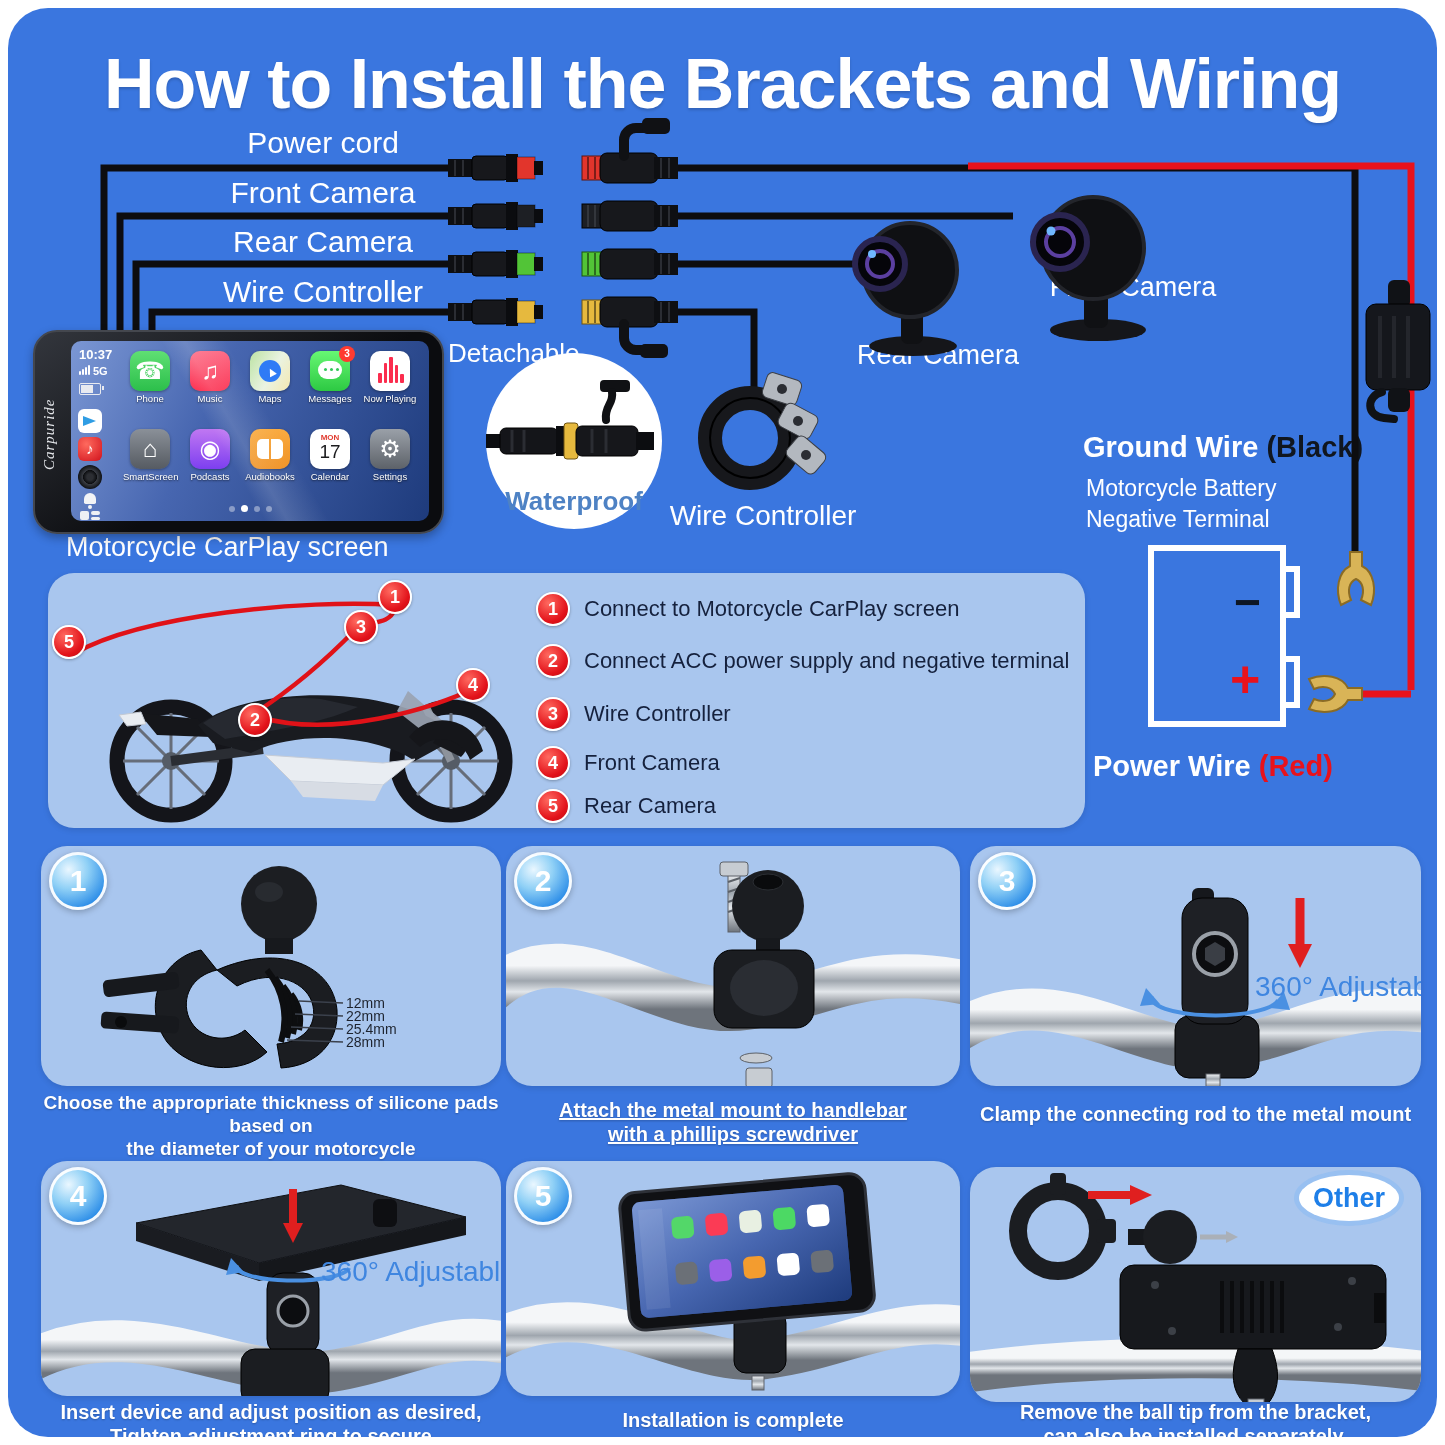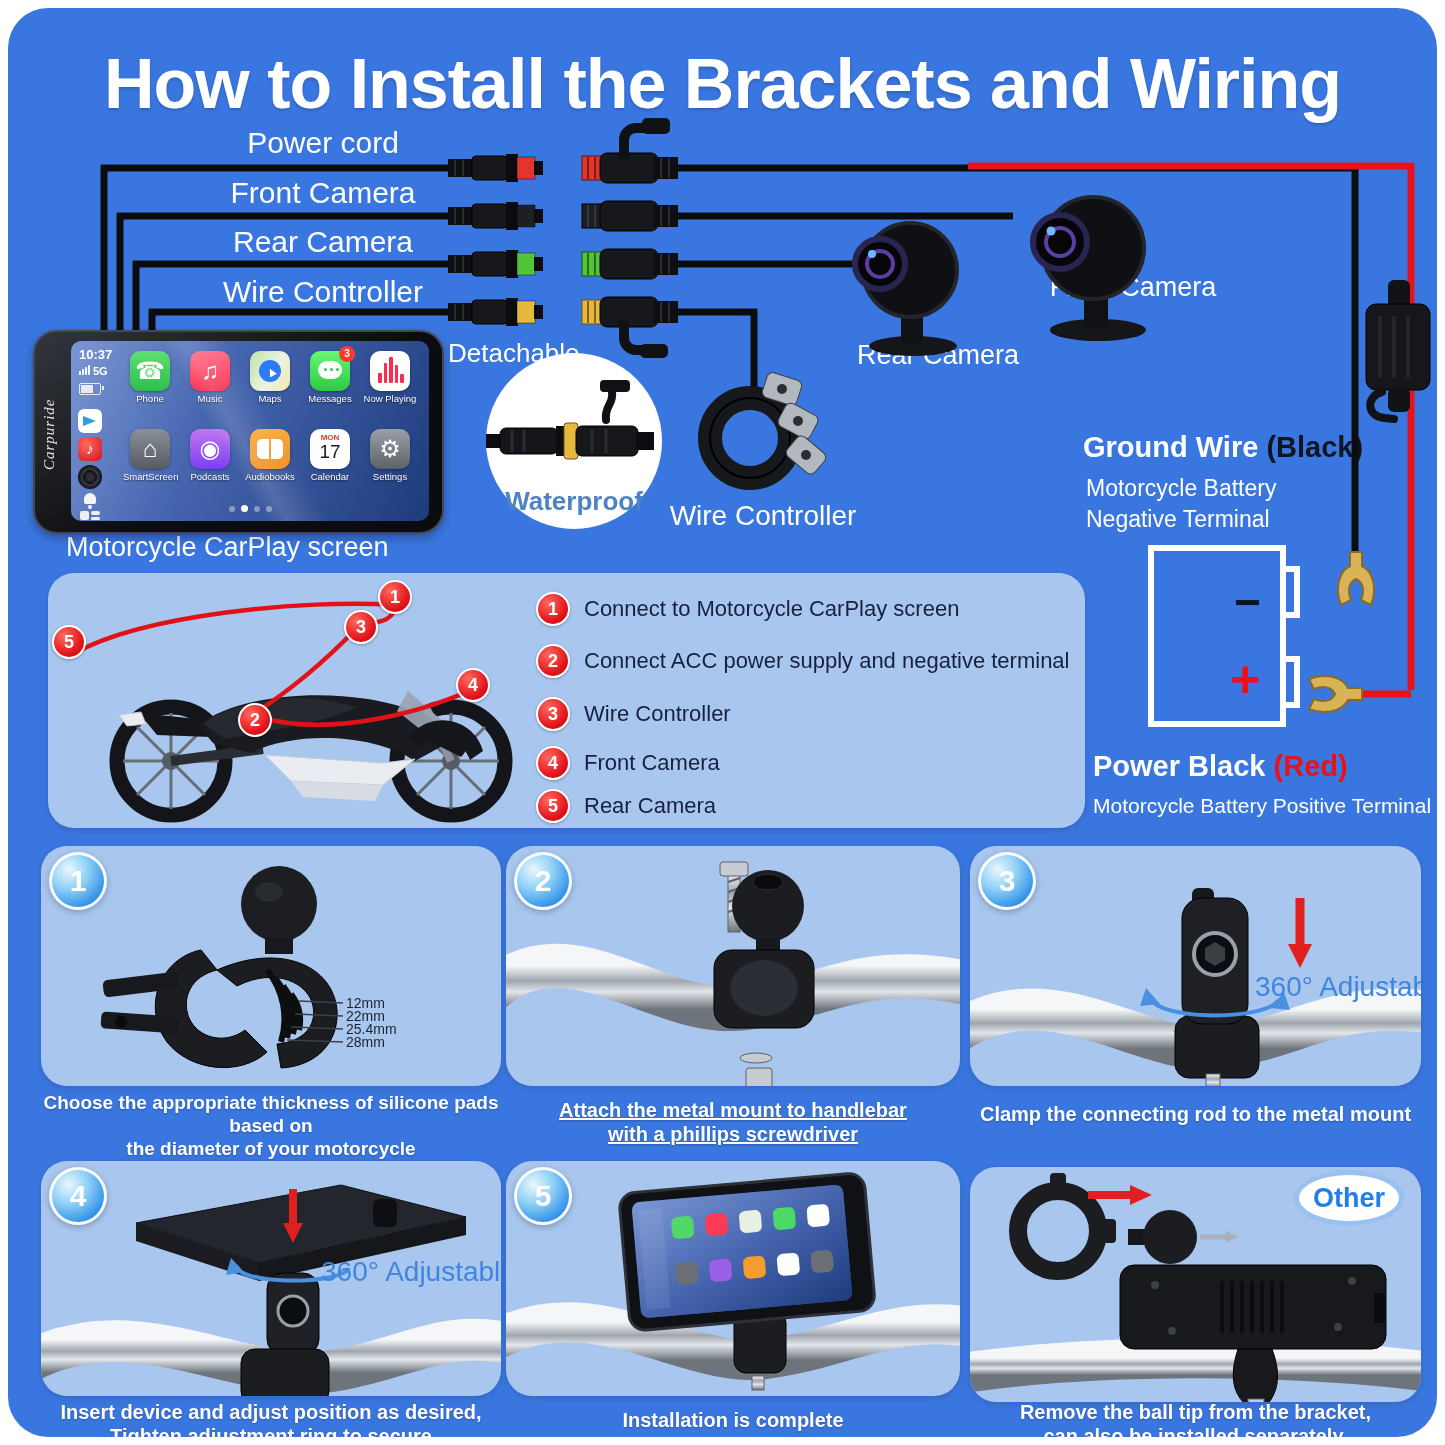--- a/index.html
+++ b/index.html
@@ -395,22 +395,21 @@
     <div>Motorcycle Battery</div>
       <div>Negative Terminal</div>
     </div>
   <div class="abs battbox">
     <div class="abs minus" style="left:80px;top:28px;">−</div>
     <div class="abs plus" style="left:76px;top:102px;">+</div>
   </div>
   <div class="abs batttab" style="left:1272px;top:558px;"></div>
   <div class="abs batttab" style="left:1272px;top:648px;"></div>
   <div class="abs ghead" style="left:1085px;top:742px;">
-    <span>Power Black</span> <i>(Red)</i></div>
-  <div class="abs gsub" style="left:1085px;top:784px;font-size:21px;">Motorcycle Battery Positive Terminal</div>
+    <span>Power Wire</span> <i>(Red)</i></div>
 
   <div class="panel" style="left:40px;top:565px;width:1037px;height:255px;">
     <svg width="510" height="255" viewBox="0 0 510 255" style="position:absolute;left:5px;top:0;">
       <circle cx="118" cy="188" r="54" fill="none" stroke="#14151a" stroke-width="15"></circle>
       <g stroke="#666d79" stroke-width="3">
         <line x1="118" y1="140" x2="118" y2="236"></line>
           <line x1="70" y1="188" x2="166" y2="188"></line>
         <line x1="84" y1="154" x2="152" y2="222"></line>
           <line x1="152" y1="154" x2="84" y2="222"></line>
         </g>

